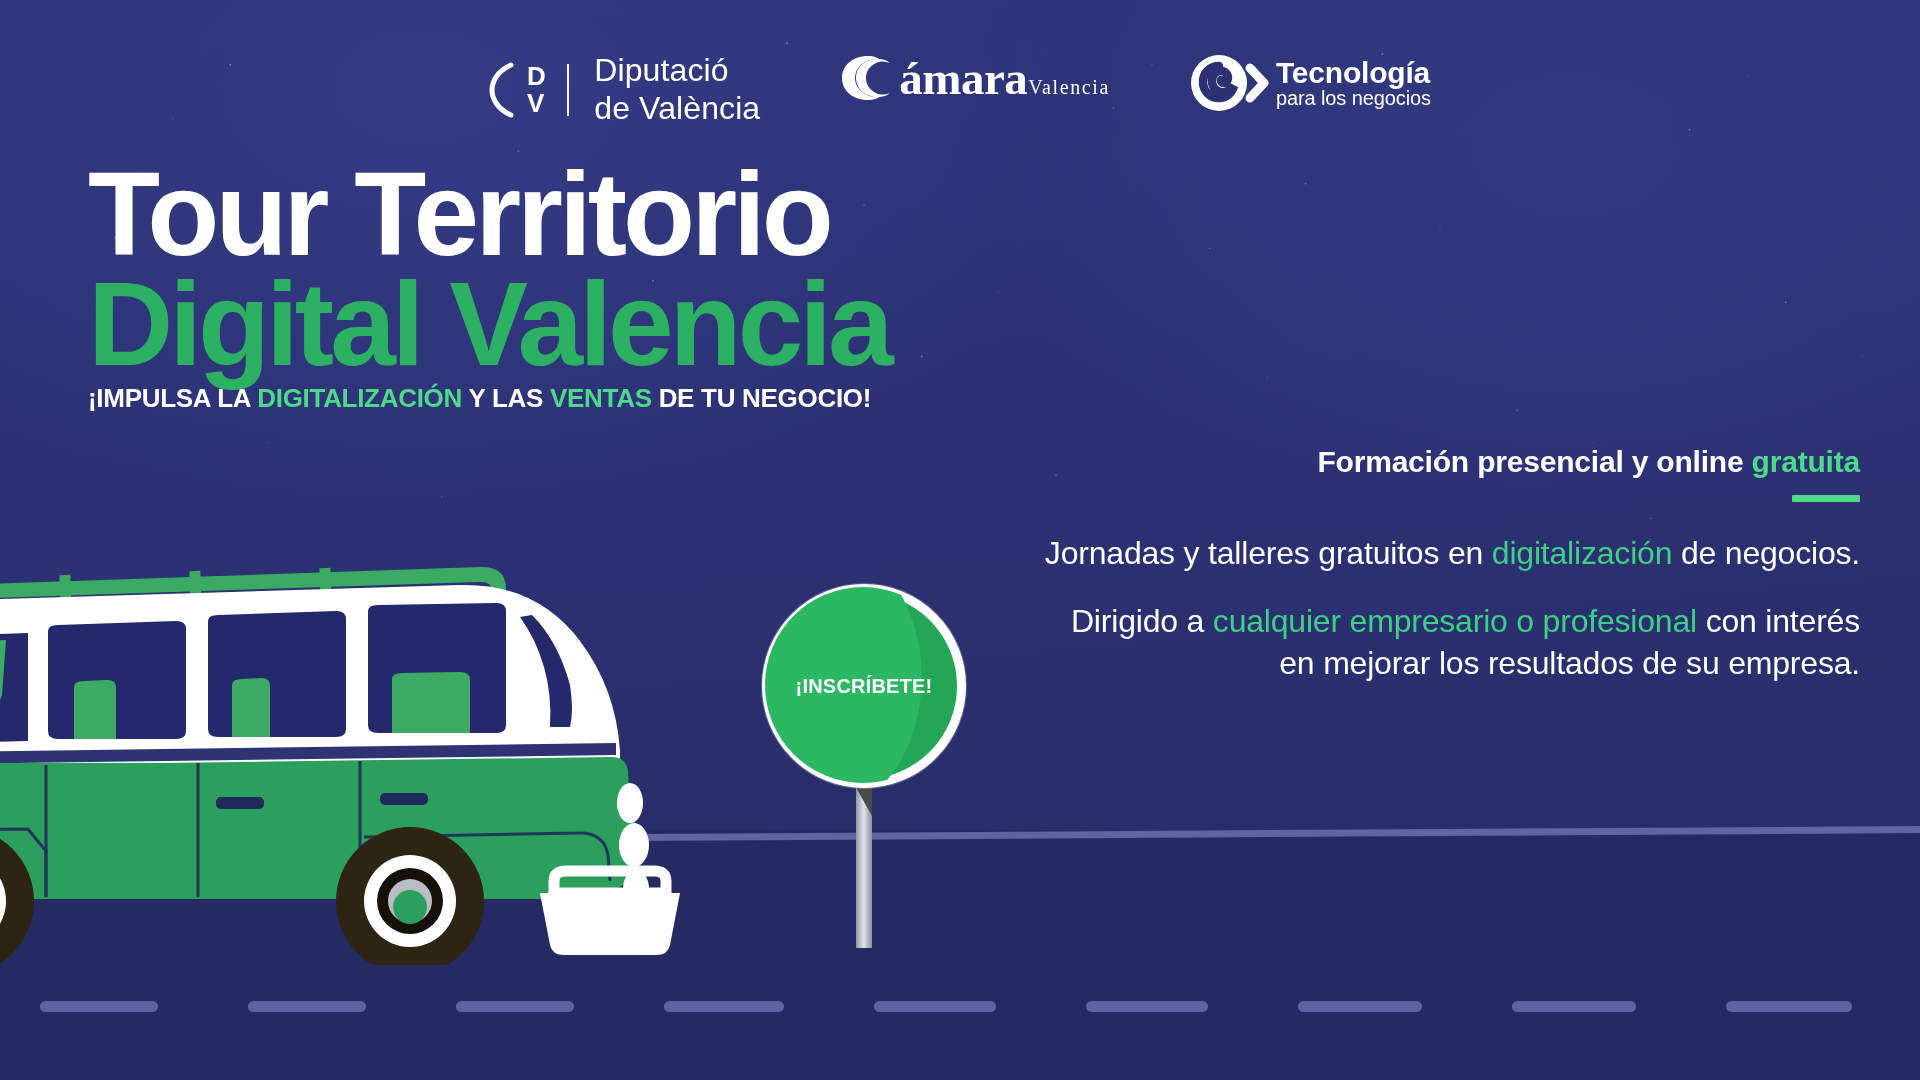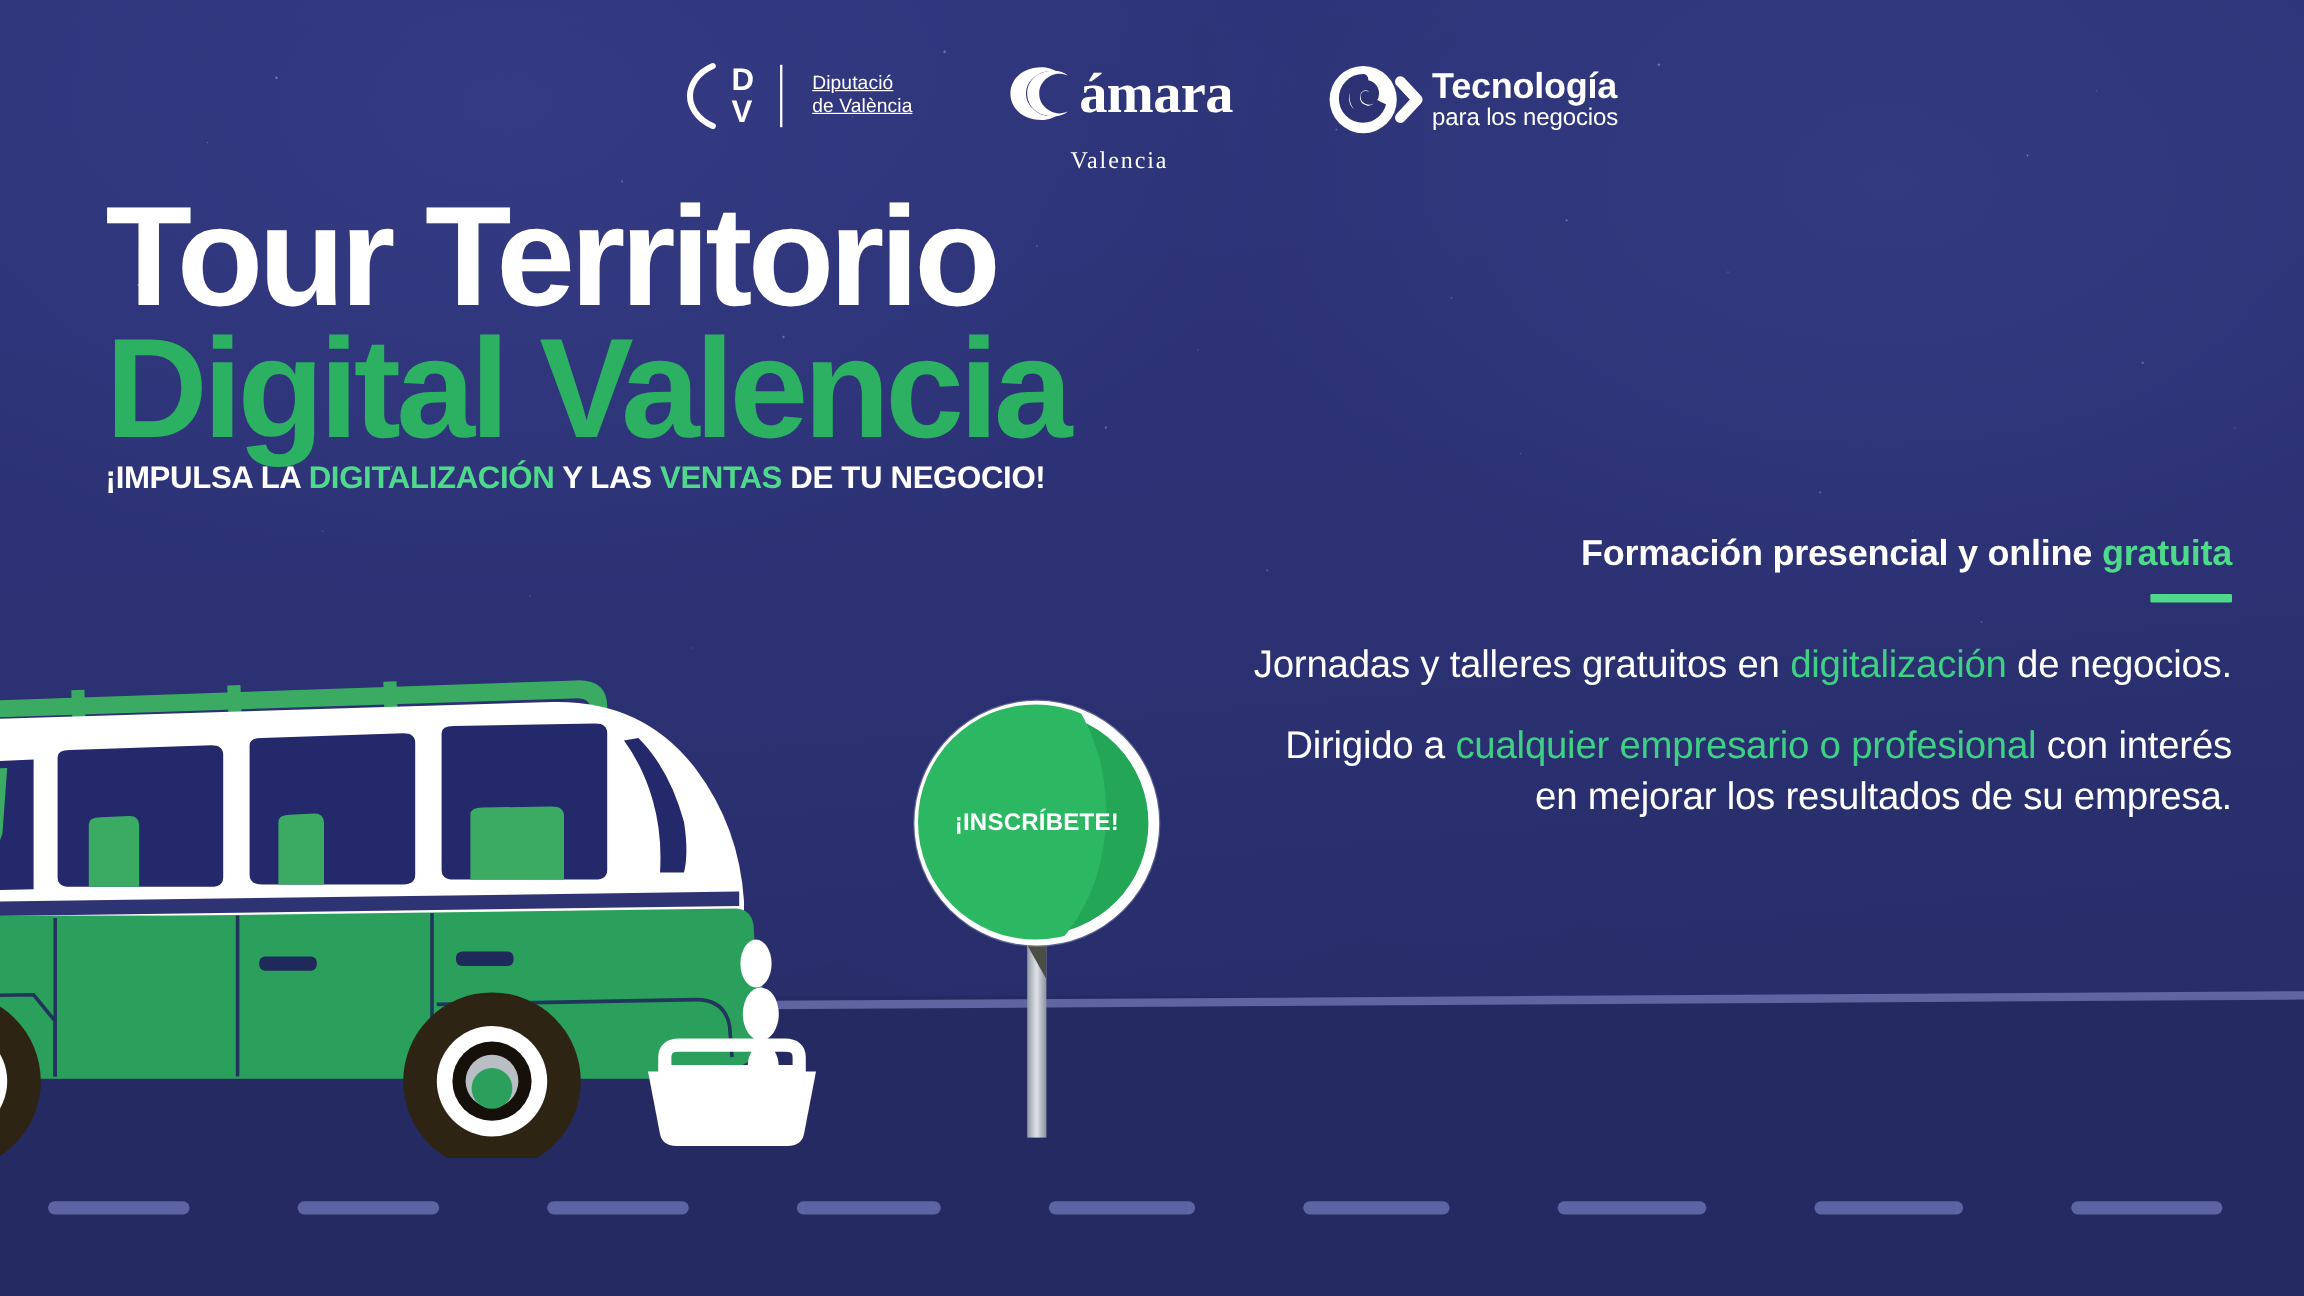--- a/index.html
+++ b/index.html
@@ -87,25 +87,25 @@
   .logo { display:flex; align-items:center; }
 
   .dv-logo { gap:12px; }
   .dv-arc { display:block; }
   .dv-letters {
     display:flex; flex-direction:column; color:#fff;
     font-weight:bold; font-size:26px; line-height:1.02; letter-spacing:.5px;
   }
   .dv-rule { width:2px; height:52px; background:#fff; margin:0 13px 0 9px; opacity:.95; }
   .dv-words {
-    color:#fff; font-size:16px; line-height:1.18; font-weight:400;
-    letter-spacing:.1px; white-space:nowrap;text-decoration:underline;
-  }
-
-  .cam-logo { flex-direction:column; align-items:center; gap:1px; }
+    color:#fff; font-size:32px; line-height:1.18; font-weight:400;
+    letter-spacing:.1px; white-space:nowrap;
+  }
+
+  .cam-logo { flex-direction:row; align-items:center; gap:1px; }
   .cam-top { display:flex; align-items:center; gap:5px; }
   .cam-word {
     color:#fff; font-family:"Liberation Serif", serif; font-weight:bold;
     font-size:47px; line-height:1; letter-spacing:-.5px;
   }
   .cam-sub {
     color:#fff; font-family:"Liberation Serif", serif;
     font-size:20px; letter-spacing:1.6px; margin-top:18px;
   }
 

